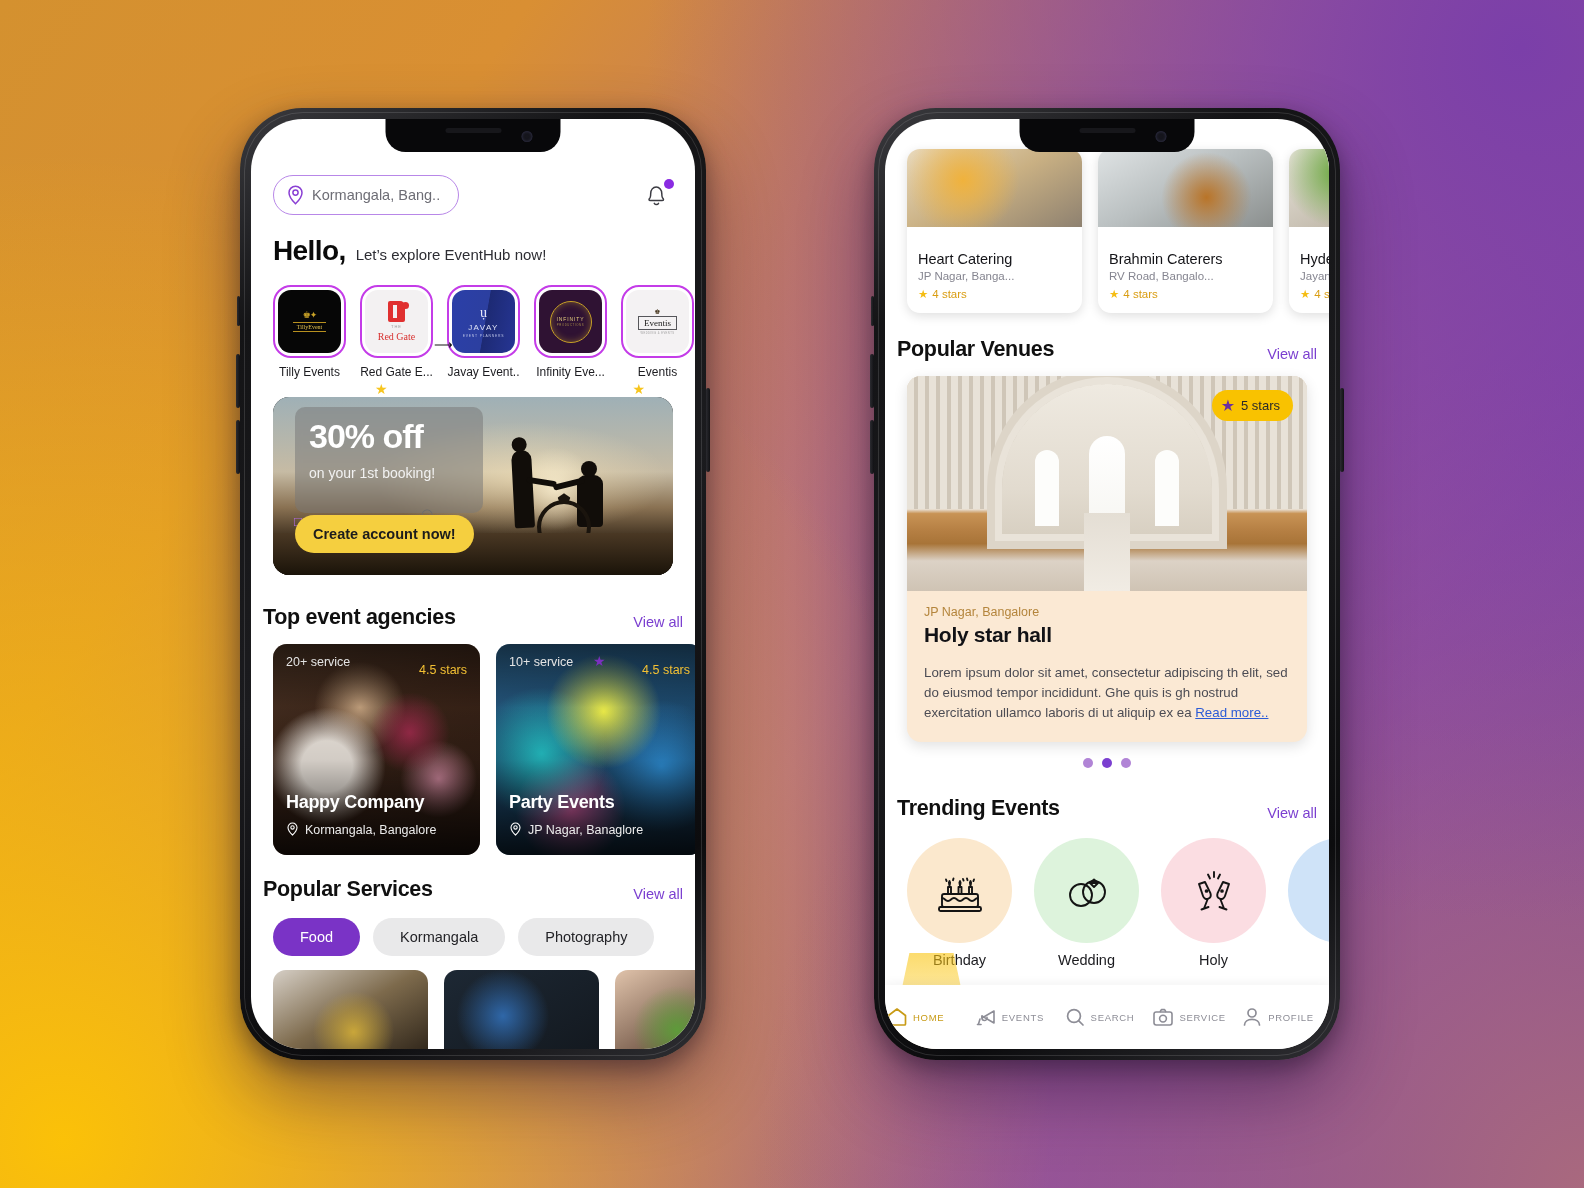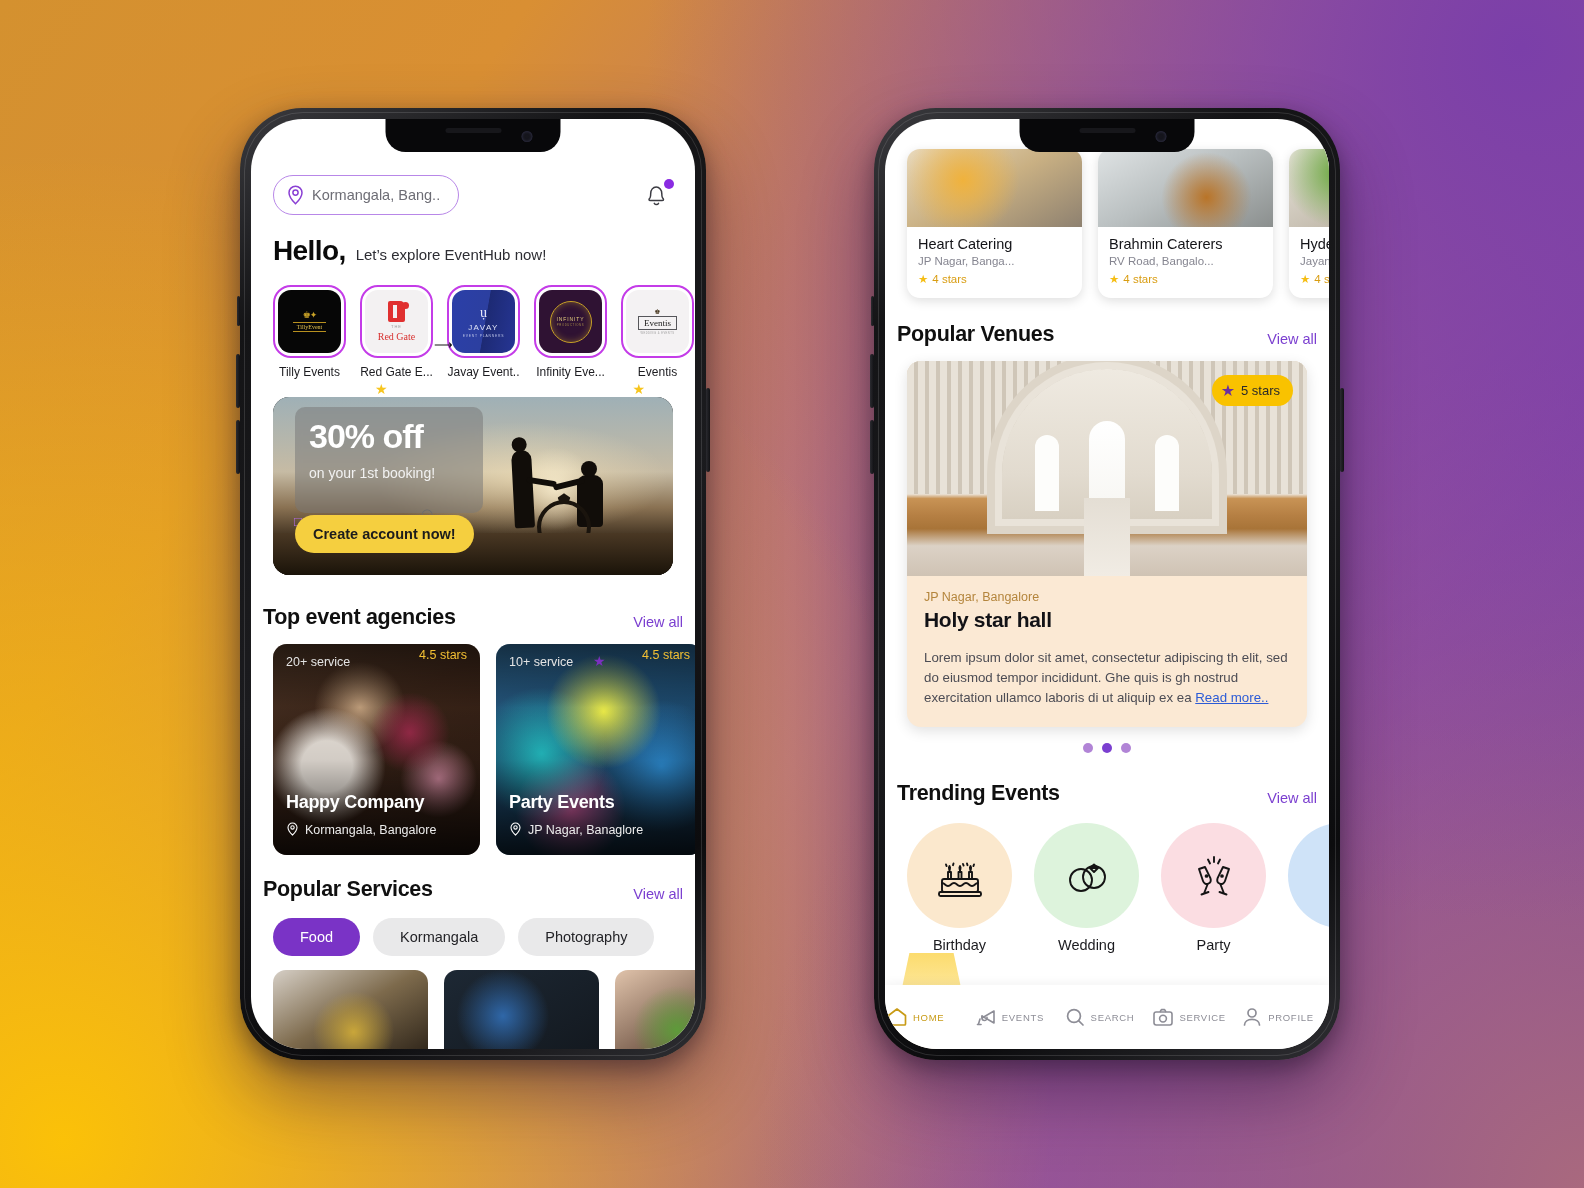--- a/index.html
+++ b/index.html
@@ -193,21 +193,21 @@
       radial-gradient(circle at 22% 52%, #25c4c9 0%, rgba(37,196,201,0) 34%),
       radial-gradient(circle at 80% 58%, #2e8fd6 0%, rgba(46,143,214,0) 32%),
       radial-gradient(circle at 36% 78%, #e060a8 0%, rgba(224,96,168,0) 26%),
       linear-gradient(160deg,#2a5e86 0%,#1d4a6e 45%,#12283c 100%);
   }
   .ag-card .shade{
     position:absolute; inset:0;
     background:linear-gradient(to bottom,rgba(0,0,0,.5) 0%,rgba(0,0,0,.04) 30%,rgba(0,0,0,.12) 55%,rgba(0,0,0,.78) 100%);
   }
   .ag-card .tl{ position:absolute; top:11px; left:13px; font-size:12.5px; color:#e4e4e4; }
-  .ag-card .tr{ position:absolute; top:4px; right:13px; font-size:12.5px; color:#f3c033; }
+  .ag-card .tr{ position:absolute; top:19px; right:13px; font-size:12.5px; color:#f3c033; }
   .ag-card .nm{ position:absolute; left:13px; bottom:42px; font-size:18px; font-weight:bold; color:#fff; letter-spacing:-.3px; white-space:nowrap; }
   .ag-card .lc{ position:absolute; left:13px; bottom:18px; font-size:12.5px; color:#ececec; display:flex; align-items:center; gap:6px; white-space:nowrap; }
 
   .chips{ display:flex; gap:13px; padding:16px 0 0 22px; }
   .chip{
     padding:11px 27px; border-radius:20px; font-size:14.5px;
     background:#e9e9ea; color:#232327; flex:0 0 auto; white-space:nowrap;
   }
   .chip.active{ background:#7a33c6; color:#fff; }
 
@@ -221,21 +221,21 @@
   .p2-scroll{ position:absolute; inset:0; }
   .cater-strip{ display:flex; gap:16px; padding:30px 0 0 22px; }
   .cater-card{
     width:175px; flex:0 0 auto; border-radius:13px; background:#fff; overflow:hidden;
     box-shadow:0 3px 11px rgba(0,0,0,.13);
   }
   .cater-img{ height:78px; }
   .ci-1{ background:radial-gradient(circle at 32% 40%,#f0b23c 0%,rgba(240,178,60,0) 44%), linear-gradient(150deg,#e9d9bb 0%,#c9b083 48%,#8e8170 100%); }
   .ci-2{ background:radial-gradient(circle at 62% 62%,#b97428 0%,rgba(185,116,40,0) 38%), linear-gradient(150deg,#dfe3e4 0%,#b9bfc0 48%,#8b8f8e 100%); }
   .ci-3{ background:radial-gradient(circle at 28% 30%,#6aa83e 0%,rgba(106,168,62,0) 40%), linear-gradient(150deg,#e7e3da 0%,#c4bcae 55%,#9c968b 100%); }
-  .cater-body{ padding:9px 11px 12px 11px; }
+  .cater-body{ padding:9px 11px 12px 11px;margin-top:15px; }
   .cater-nm{ font-size:14.5px; color:#141418; }
   .cater-lc{ font-size:11.5px; color:#858590; margin-top:3px; }
   .cater-rt{ font-size:11.5px; color:#d99d12; margin-top:5px; display:flex; align-items:center; gap:4px; }
 
   .venue-card{
     margin:14px 22px 0 22px; border-radius:14px; overflow:hidden; background:#fbe9d4;
     box-shadow:0 4px 14px rgba(0,0,0,.12);
   }
   .venue-img{
     height:215px; position:relative;
@@ -622,21 +622,21 @@
                 <path d="M19 20l-6 2 4 12c.8 2.4 3 3.5 5.2 2.7 2.2-.8 3-3.2 2.2-5.6L19 20z"></path>
                 <path d="M21.5 37.5l-3.5 9M15.5 47.5l7-2.5"></path>
                 <path d="M37 20l6 2-4 12c-.8 2.4-3 3.5-5.2 2.7-2.2-.8-3-3.2-2.2-5.6L37 20z"></path>
                 <path d="M34.5 37.5l3.5 9M40.5 47.5l-7-2.5"></path>
                 <circle cx="20.5" cy="29" r=".9" fill="#141414"></circle>
                 <circle cx="36" cy="29" r=".9" fill="#141414"></circle>
                 <path d="M28 10v5M22 12.5l2 4M34 12.5l-2 4"></path>
               </svg>
             </span>
           </div>
-          <div class="tr-lb">Party</div>
+          <div class="tr-lb">Holy</div>
         </div>
 
         <div class="tr-item">
           <div class="tr-circ tc-other"></div>
           <div class="tr-lb"></div>
         </div>
       </div>
 
       <div class="spotlight"></div>
       <div class="tabbar">

